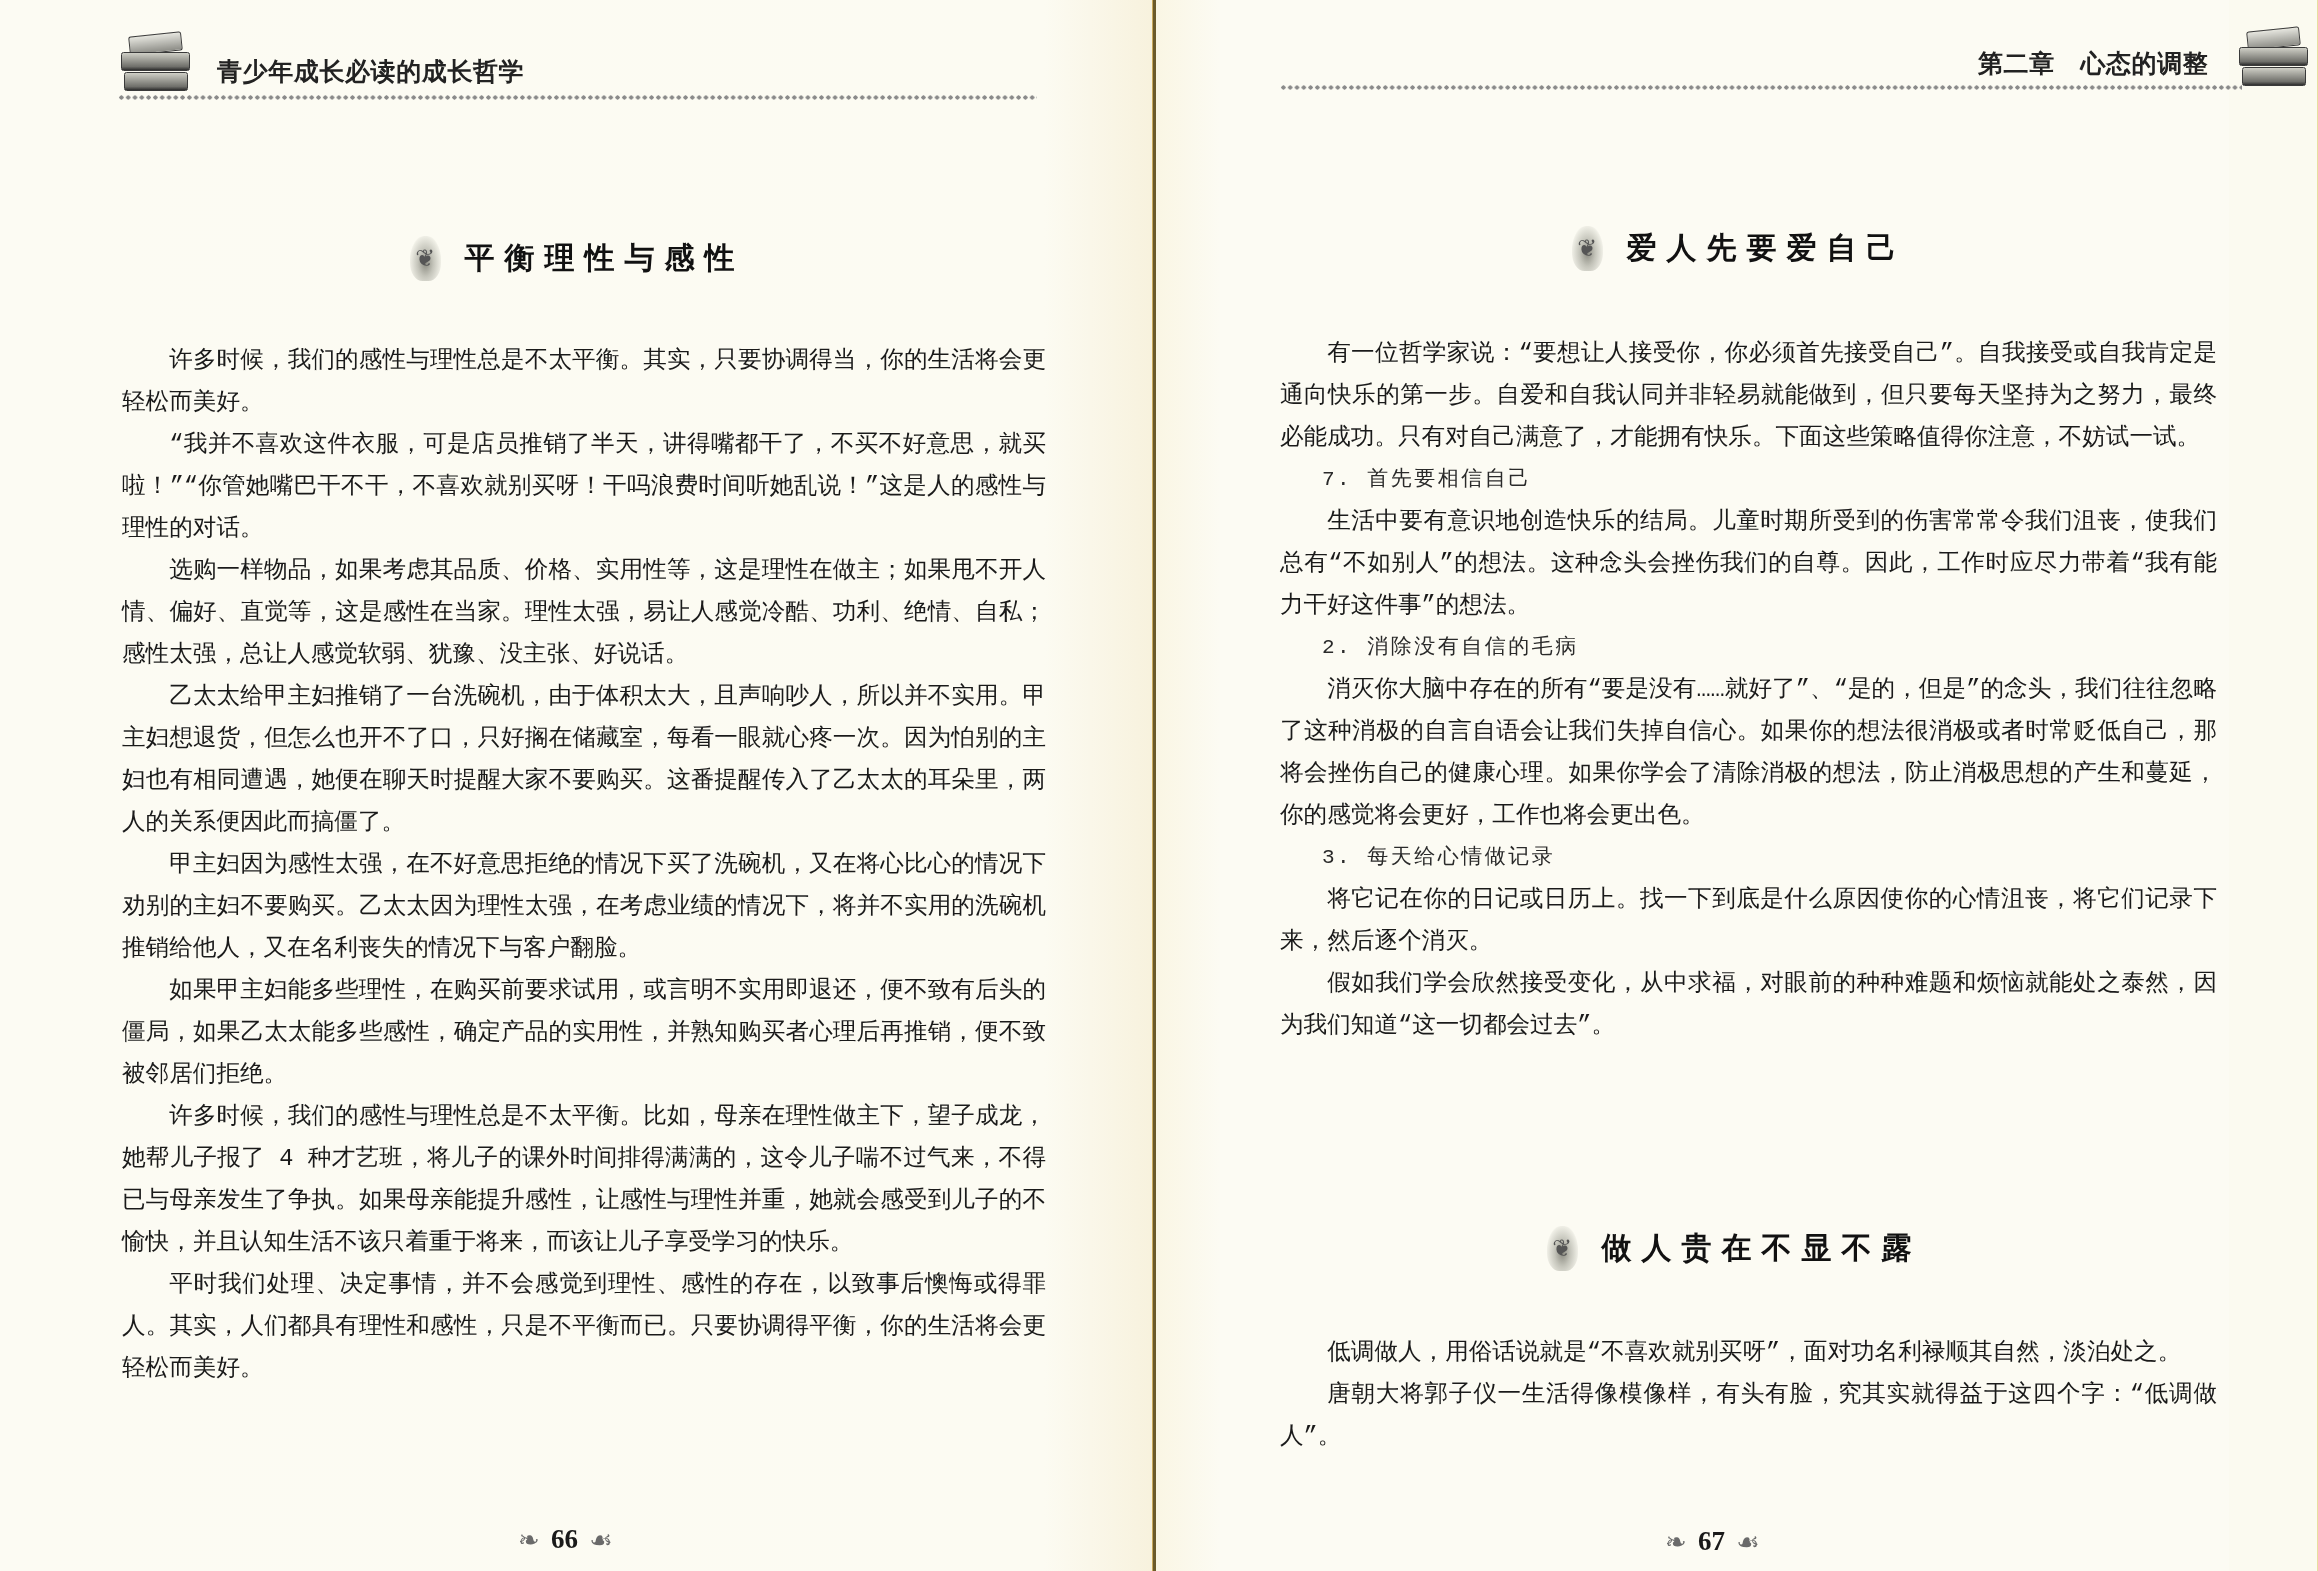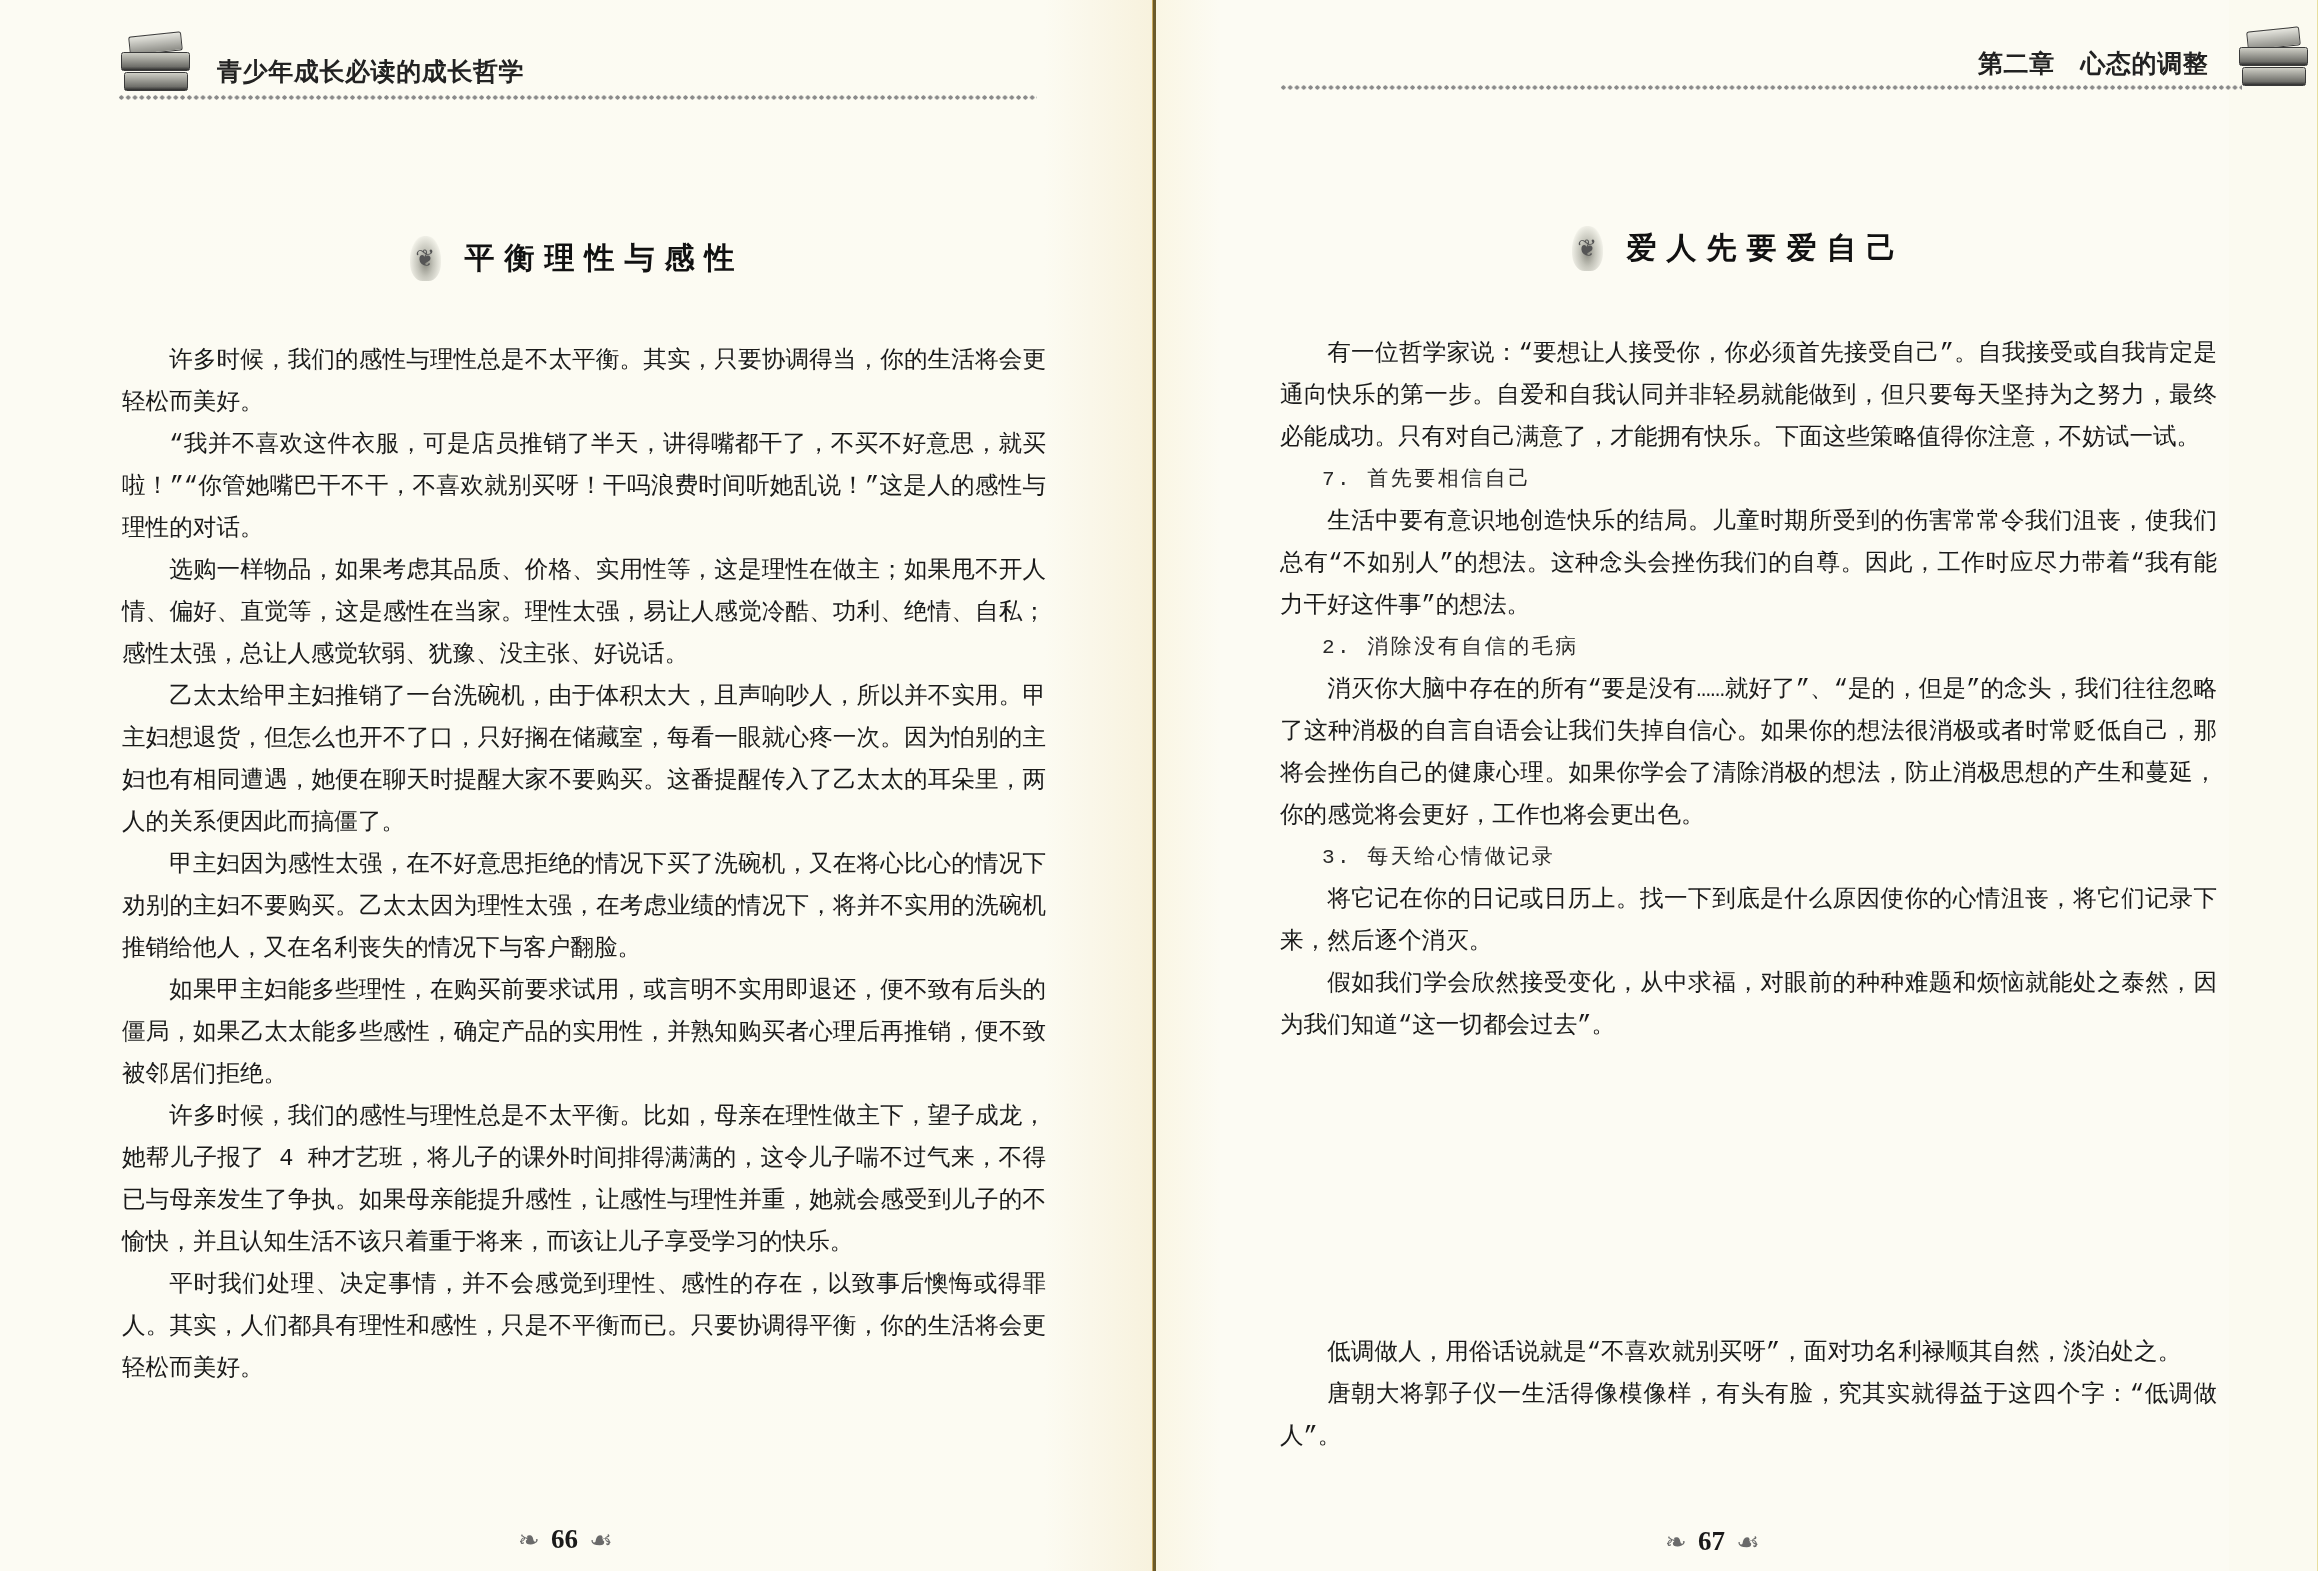--- a/index.html
+++ b/index.html
@@ -118,20 +118,24 @@
       <p>有一位哲学家说：“要想让人接受你，你必须首先接受自己”。自我接受或自我肯定是通向快乐的第一步。自爱和自我认同并非轻易就能做到，但只要每天坚持为之努力，最终必能成功。只有对自己满意了，才能拥有快乐。下面这些策略值得你注意，不妨试一试。</p>
       <p class="sub">7. 首先要相信自己</p>
       <p>生活中要有意识地创造快乐的结局。儿童时期所受到的伤害常常令我们沮丧，使我们总有“不如别人”的想法。这种念头会挫伤我们的自尊。因此，工作时应尽力带着“我有能力干好这件事”的想法。</p>
       <p class="sub">2. 消除没有自信的毛病</p>
       <p>消灭你大脑中存在的所有“要是没有……就好了”、“是的，但是”的念头，我们往往忽略了这种消极的自言自语会让我们失掉自信心。如果你的想法很消极或者时常贬低自己，那将会挫伤自己的健康心理。如果你学会了清除消极的想法，防止消极思想的产生和蔓延，你的感觉将会更好，工作也将会更出色。</p>
       <p class="sub">3. 每天给心情做记录</p>
       <p>将它记在你的日记或日历上。找一下到底是什么原因使你的心情沮丧，将它们记录下来，然后逐个消灭。</p>
       <p>假如我们学会欣然接受变化，从中求福，对眼前的种种难题和烦恼就能处之泰然，因为我们知道“这一切都会过去”。</p>
     </div>
 
+    <div class="sec-head" style="left:385px; top:1220px;">
+      <div class="flower-icon"></div>
+      <div class="sec-title">做人贵在不显不露</div>
+    </div>
 
     <div class="body-text" style="left:124px; top:1332px; width:937px;">
       <p>低调做人，用俗话说就是“不喜欢就别买呀”，面对功名利禄顺其自然，淡泊处之。</p>
       <p>唐朝大将郭子仪一生活得像模像样，有头有脸，究其实就得益于这四个字：“低调做人”。</p>
     </div>
 
     <div class="folio" style="left:509px; top:1526px;">
       <span class="orn">❧</span>
       <span class="folio-num">67</span>
       <span class="orn">☙</span>

